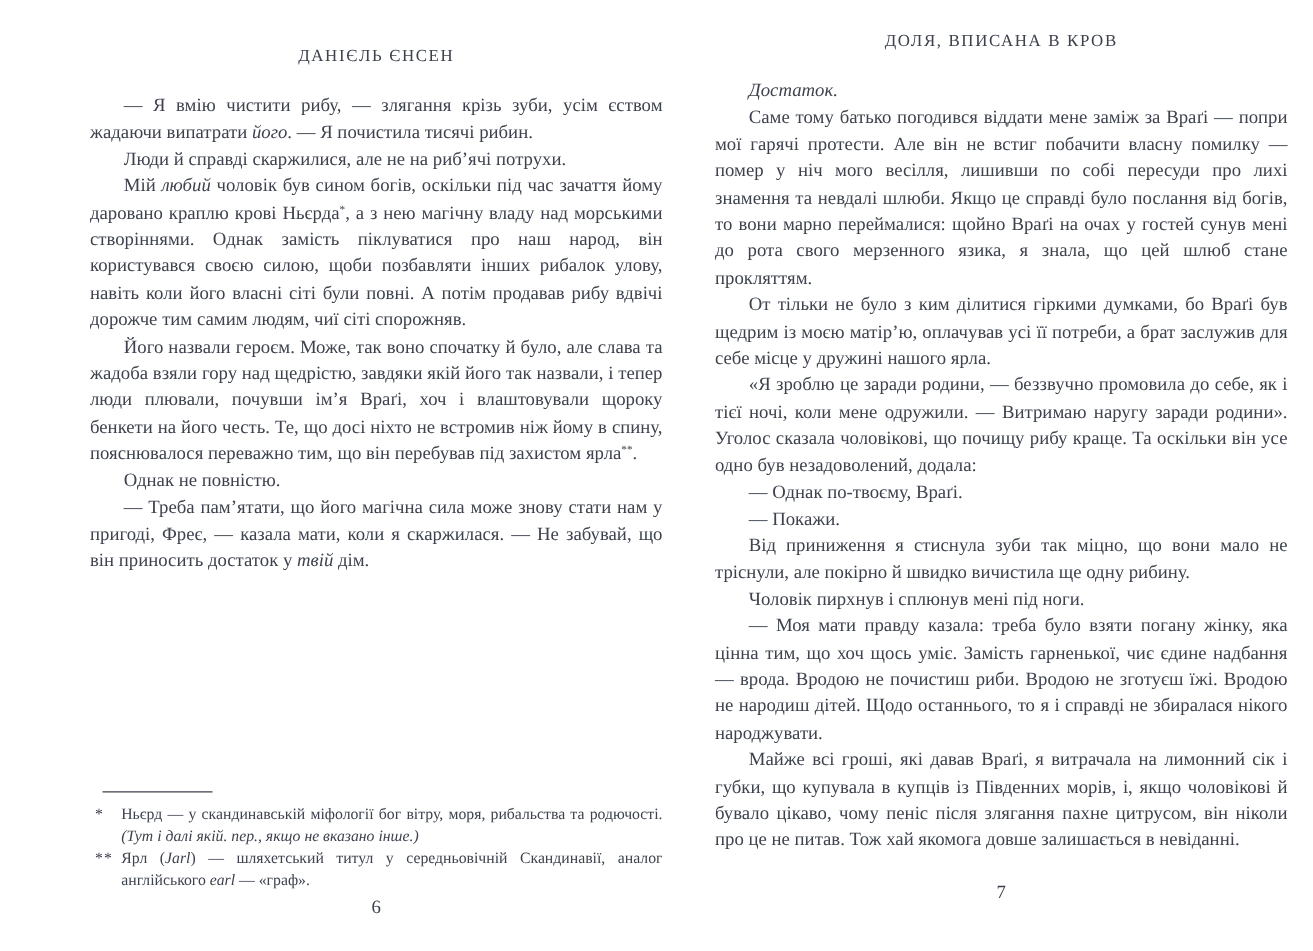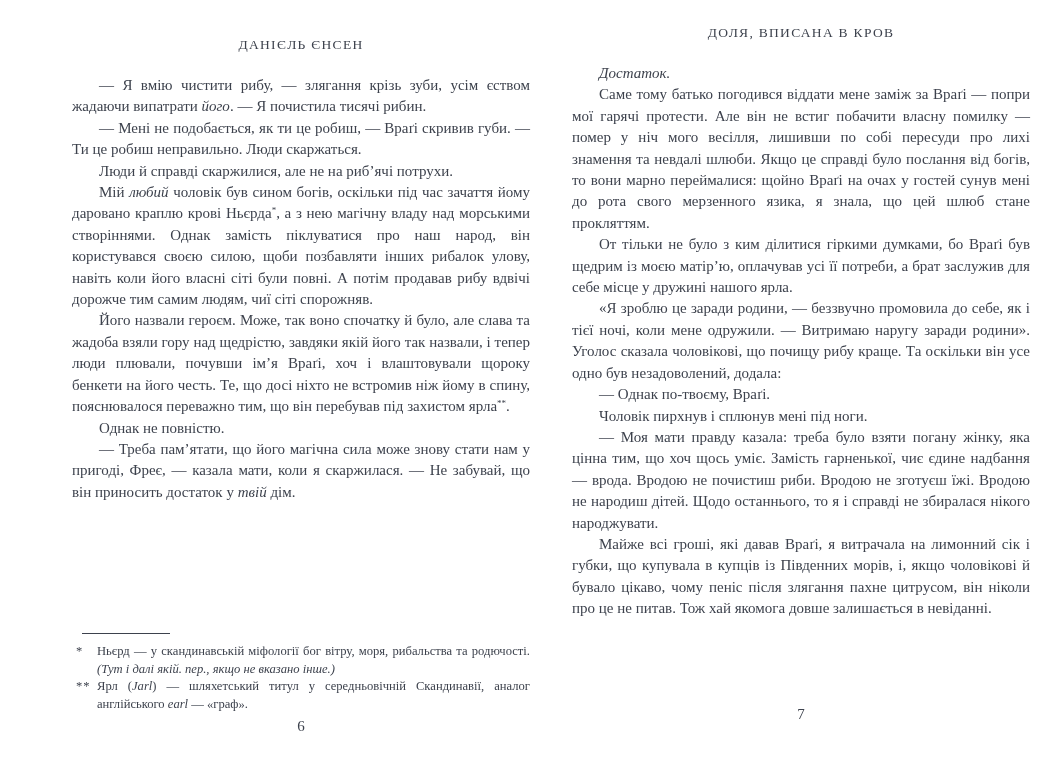--- a/index.html
+++ b/index.html
@@ -96,21 +96,20 @@
     font-size: 15px;
   }
 </style>
 </head>
 <body>
 
 <div class="page page--left">
   <div class="running-head">ДАНІЄЛЬ ЄНСЕН</div>
   <div class="page-body">
       <p class="para"><span>— Я вмію чистити рибу, — злягання крізь зуби, усім єством жадаючи випатрати </span><em>його</em><span>. — Я почистила тисячі рибин.</span></p>
-      <p class="para"><span>— Мені не подобається, як ти це робиш, — Враґі скривив губи. — Ти це робиш неправильно. Люди скаржаться.</span></p>
       <p class="para"><span>Люди й справді скаржилися, але не на риб’ячі потрухи.</span></p>
       <p class="para"><span>Мій </span><em>любий</em><span> чоловік був сином богів, оскільки під час зачаття йому даровано краплю крові Ньєрда</span><sup class="fn-ref">*</sup><span>, а з нею магічну владу над морськими створіннями. Однак замість піклуватися про наш народ, він користувався своєю силою, щоби позбавляти інших рибалок улову, навіть коли його власні сіті були повні. А потім продавав рибу вдвічі дорожче тим самим людям, чиї сіті спорожняв.</span></p>
       <p class="para"><span>Його назвали героєм. Може, так воно спочатку й було, але слава та жадоба взяли гору над щедрістю, завдяки якій його так назвали, і тепер люди плювали, почувши ім’я Враґі, хоч і влаштовували щороку бенкети на його честь. Те, що досі ніхто не встромив ніж йому в спину, пояснювалося переважно тим, що він перебував під захистом ярла</span><sup class="fn-ref">**</sup><span>.</span></p>
       <p class="para"><span>Однак не повністю.</span></p>
       <p class="para"><span>— Треба пам’ятати, що його магічна сила може знову стати нам у пригоді, Фреє, — казала мати, коли я скаржилася. — Не забувай, що він приносить достаток у </span><em>твій</em><span> дім.</span></p>
     </div>
   <div class="footnotes">
     <div class="fn-rule"></div>
     <div>
         <div class="footnote">
@@ -127,18 +126,20 @@
 </div>
 
 <div class="page page--right">
   <div class="running-head">ДОЛЯ, ВПИСАНА В КРОВ</div>
   <div class="page-body">
       <p class="para"><em>Достаток.</em></p>
       <p class="para"><span>Саме тому батько погодився віддати мене заміж за Враґі — попри мої гарячі протести. Але він не встиг побачити власну помилку — помер у ніч мого весілля, лишивши по собі пересуди про лихі знамення та невдалі шлюби. Якщо це справді було послання від богів, то вони марно переймалися: щойно Враґі на очах у гостей сунув мені до рота свого мерзенного язика, я знала, що цей шлюб стане прокляттям.</span></p>
       <p class="para"><span>От тільки не було з ким ділитися гіркими думками, бо Враґі був щедрим із моєю матір’ю, оплачував усі її потреби, а брат заслужив для себе місце у дружині нашого ярла.</span></p>
       <p class="para"><span>«Я зроблю це заради родини, — беззвучно промовила до себе, як і тієї ночі, коли мене одружили. — Витримаю наругу заради родини». Уголос сказала чоловікові, що почищу рибу краще. Та оскільки він усе одно був незадоволений, додала:</span></p>
       <p class="para"><span>— Однак по-твоєму, Враґі.</span></p>
+      <p class="para"><span>— Покажи.</span></p>
+      <p class="para"><span>Від приниження я стиснула зуби так міцно, що вони мало не тріснули, але покірно й швидко вичистила ще одну рибину.</span></p>
       <p class="para"><span>Чоловік пирхнув і сплюнув мені під ноги.</span></p>
       <p class="para"><span>— Моя мати правду казала: треба було взяти погану жінку, яка цінна тим, що хоч щось уміє. Замість гарненької, чиє єдине надбання — врода. Вродою не почистиш риби. Вродою не зготуєш їжі. Вродою не народиш дітей. Щодо останнього, то я і справді не збиралася нікого народжувати.</span></p>
       <p class="para"><span>Майже всі гроші, які давав Враґі, я витрачала на лимонний сік і губки, що купувала в купців із Південних морів, і, якщо чоловікові й бувало цікаво, чому пеніс після злягання пахне цитрусом, він ніколи про це не питав. Тож хай якомога довше залишається в невіданні.</span></p>
     </div>
   <div class="folio">7</div>
 </div>
 
 </body></html>

